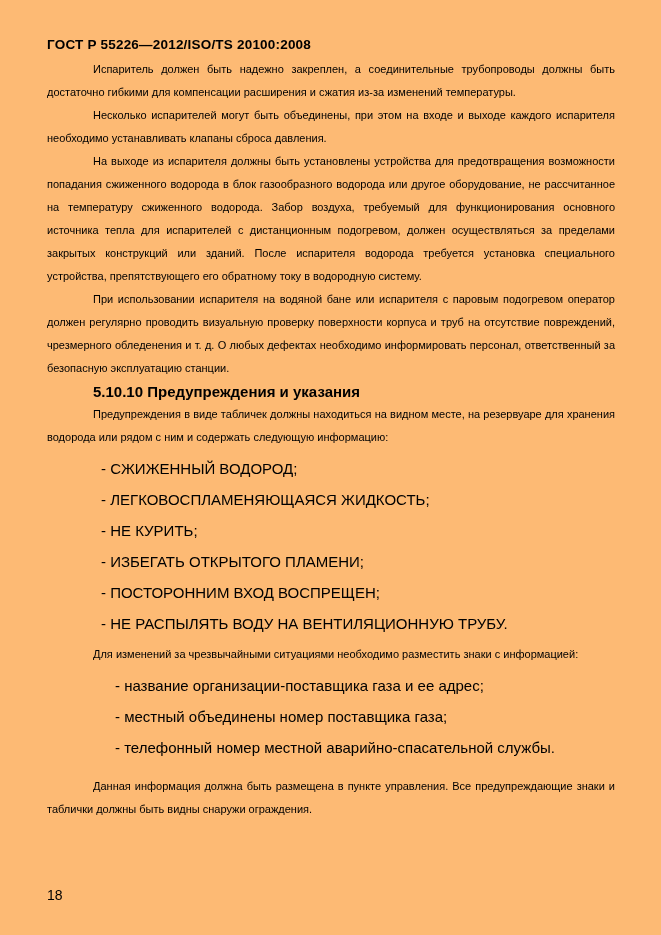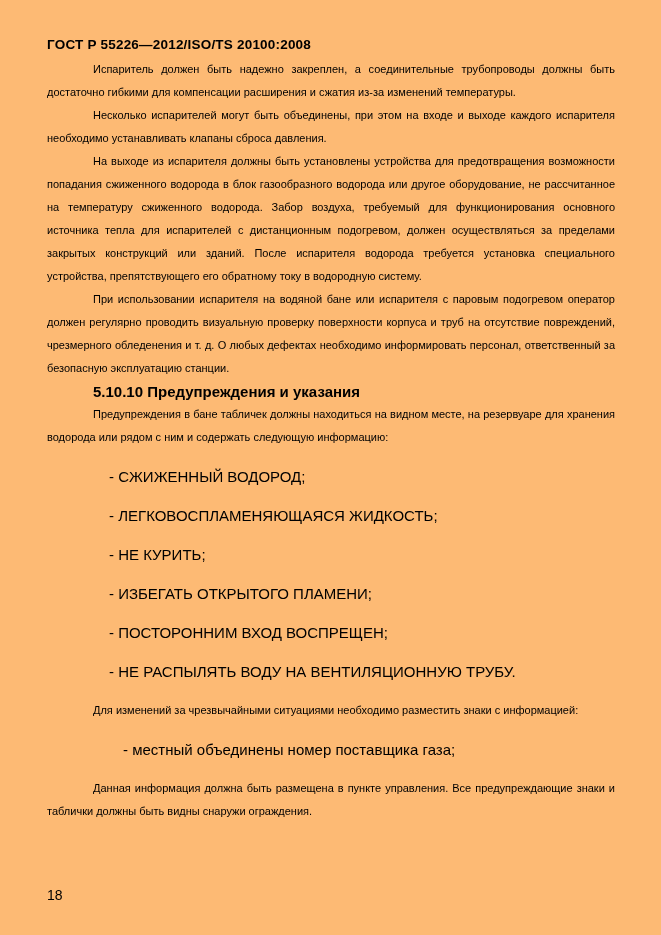--- a/index.html
+++ b/index.html
@@ -36,21 +36,21 @@
     margin: 0;
     font-size: 15px;
     line-height: 23px;
     font-weight: bold;
     text-indent: 46px;
   }
   .list {
     margin: 0;
   }
   .list-item {
-    margin: 16px;
+    margin: 8px;
     font-size: 15px;
     line-height: 23px;
     padding-left: 46px;
     text-align: left;
   }
   .list-deep .list-item {
     padding-left: 60px;
   }
   .para-last {
     margin-top: 16px;
@@ -73,34 +73,36 @@
   <p class="para">Испаритель должен быть надежно закреплен, а соединительные трубопроводы должны быть достаточно гибкими для компенсации расширения и сжатия из-за изменений температуры.</p>
 
   <p class="para">Несколько испарителей могут быть объединены, при этом на входе и выходе каждого испарителя необходимо устанавливать клапаны сброса давления.</p>
 
   <p class="para">На выходе из испарителя должны быть установлены устройства для предотвращения возможности попадания сжиженного водорода в блок газообразного водорода или другое оборудование, не рассчитанное на температуру сжиженного водорода. Забор воздуха, требуемый для функционирования основного источника тепла для испарителей с дистанционным подогревом, должен осуществляться за пределами закрытых конструкций или зданий. После испарителя водорода требуется установка специального устройства, препятствующего его обратному току в водородную систему.</p>
 
   <p class="para">При использовании испарителя на водяной бане или испарителя с паровым подогревом оператор должен регулярно проводить визуальную проверку поверхности корпуса и труб на отсутствие повреждений, чрезмерного обледенения и т. д. О любых дефектах необходимо информировать персонал, ответственный за безопасную эксплуатацию станции.</p>
 
   <h3 class="section-heading">5.10.10 Предупреждения и указания</h3>
 
-  <p class="para">Предупреждения в бане табличек  должны находиться на видном месте, на резервуаре для хранения водорода или рядом с ним и содержать следующую информацию:</p>
+  <p class="para">Предупреждения в виде табличек  должны находиться на видном месте, на резервуаре для хранения водорода или рядом с ним и содержать следующую информацию:</p>
 
   <div class="list">
     <p class="list-item">- СЖИЖЕННЫЙ ВОДОРОД;</p>
     <p class="list-item">- ЛЕГКОВОСПЛАМЕНЯЮЩАЯСЯ ЖИДКОСТЬ;</p>
     <p class="list-item">- НЕ КУРИТЬ;</p>
     <p class="list-item">- ИЗБЕГАТЬ ОТКРЫТОГО ПЛАМЕНИ;</p>
     <p class="list-item">- ПОСТОРОННИМ ВХОД ВОСПРЕЩЕН;</p>
     <p class="list-item">- НЕ РАСПЫЛЯТЬ ВОДУ НА ВЕНТИЛЯЦИОННУЮ ТРУБУ.</p>
   </div>
 
   <p class="para">Для изменений за чрезвычайными ситуациями необходимо разместить знаки с информацией:</p>
 
   <div class="list list-deep">
+    <p class="list-item">- название организации-поставщика газа и ее адрес;</p>
     <p class="list-item">- местный объединены номер поставщика газа;</p>
+    <p class="list-item">- телефонный номер местной аварийно-спасательной службы.</p>
   </div>
 
   <p class="para para-last">Данная информация должна быть размещена в пункте управления. Все предупреждающие знаки и таблички должны быть видны снаружи ограждения.</p>
 
   <div class="page-number">18</div>
 
 </div>
 
 </body></html>

